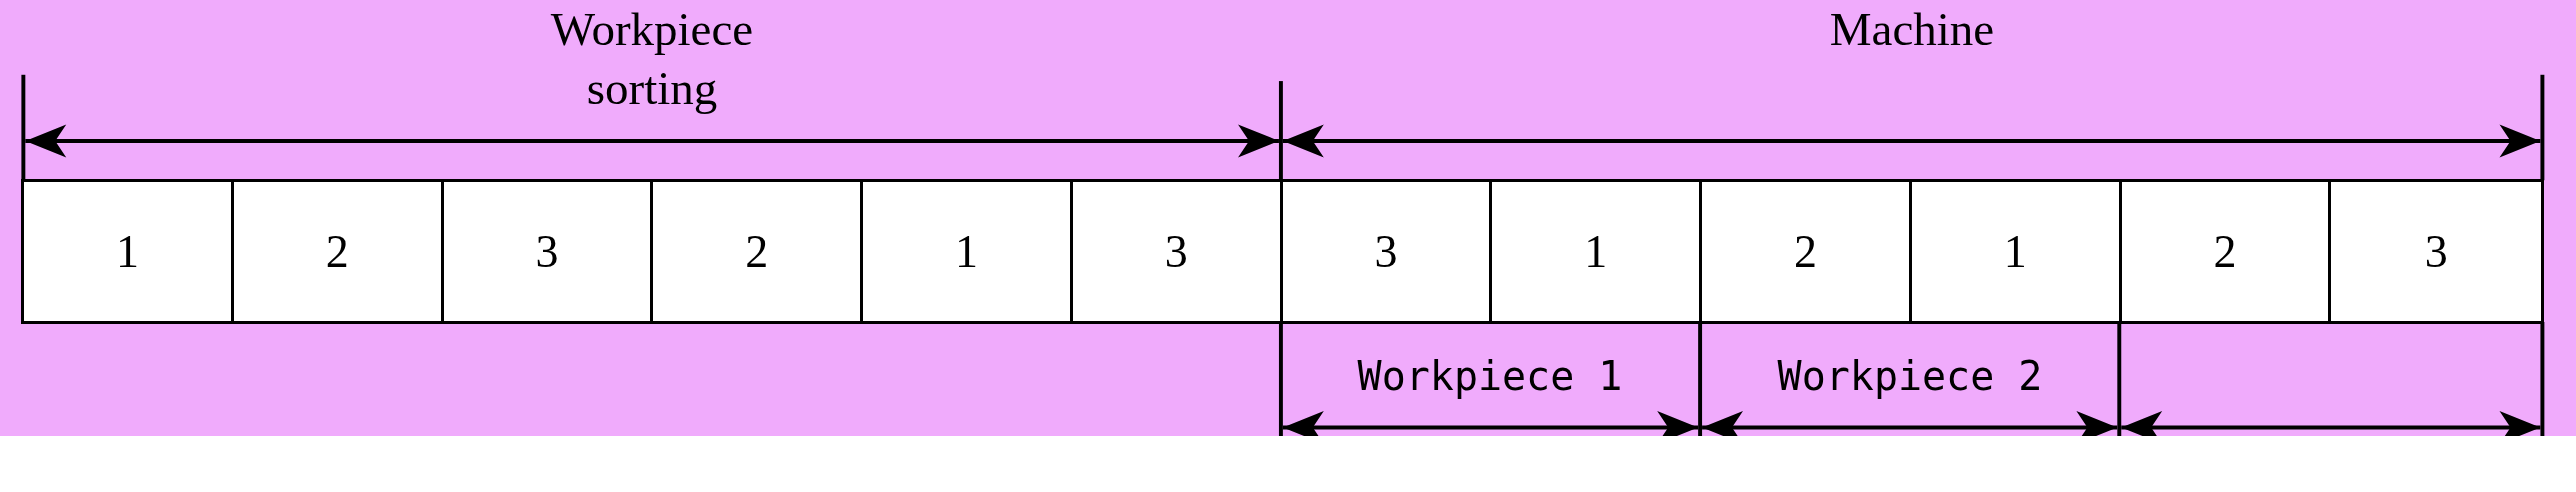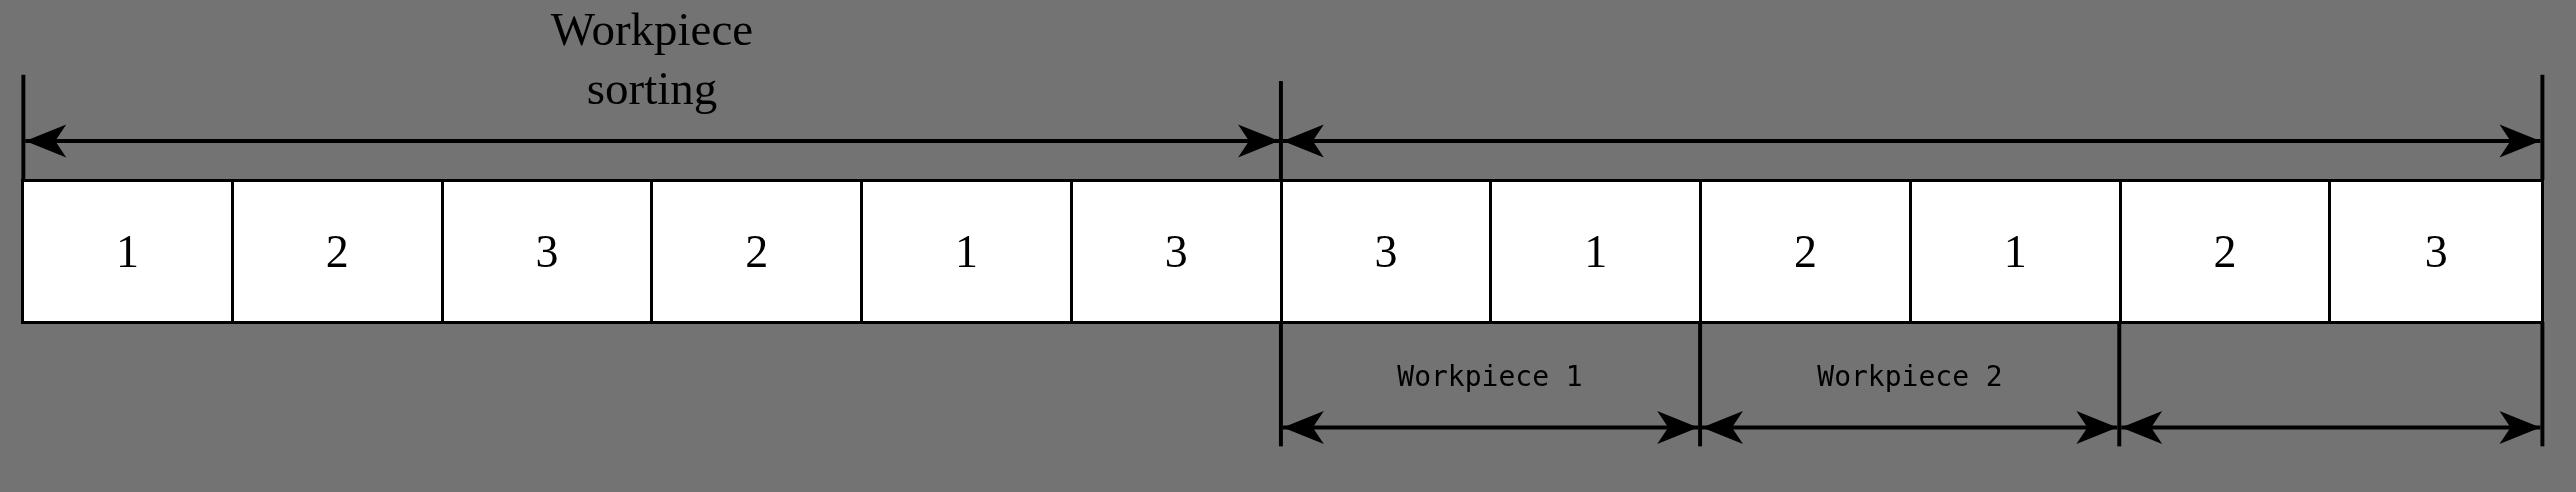--- a/index.html
+++ b/index.html
@@ -3,22 +3,22 @@
 <meta charset="utf-8">
 <style>
   html, body {
     margin: 0;
     padding: 0;
     background: #ffffff;
   }
   .canvas {
     position: relative;
     width: 2576px;
-    height: 492px;
-    background: #737373;
+    height: 436px;
+    background: #f0abfc;
     overflow: hidden;
     font-family: "Liberation Serif", "DejaVu Serif", serif;
     color: #000000;
   }
   
   .top-label {
     position: absolute;
     top: 0;
     transform: translateX(-50%);
     text-align: center;
@@ -61,38 +61,39 @@
     font-size: 46px;
   }
   .cell:last-child { border-right: none; }
 
   
   .group-label {
     position: absolute;
     top: 353px;
     transform: translateX(-50%);
     font-family: "DejaVu Sans Mono", "Liberation Mono", monospace;
-    font-size: 28px;
+    font-size: 40px;
     line-height: 47px;
     white-space: nowrap;
   }
   .group-label.g1 { left: 1490px; }
   .group-label.g2 { left: 1910px; text-align: right; }
   .group-label.g3 { left: 2331px; }
 </style>
 </head>
 <body>
 
 <div class="canvas">
 
   <div class="top-label left">
     <div>Workpiece</div>
     <div>sorting</div>
   </div>
   <div class="top-label right">
+    <div>Machine</div>
   </div>
 
   <svg class="overlay" viewBox="0 0 3272 625" xmlns="http://www.w3.org/2000/svg">
 
     <g>
       <line x1="29.5" y1="95" x2="29.5" y2="229"></line>
     </g>
     <g>
       <line x1="1627" y1="103" x2="1627" y2="229"></line>
     </g>

